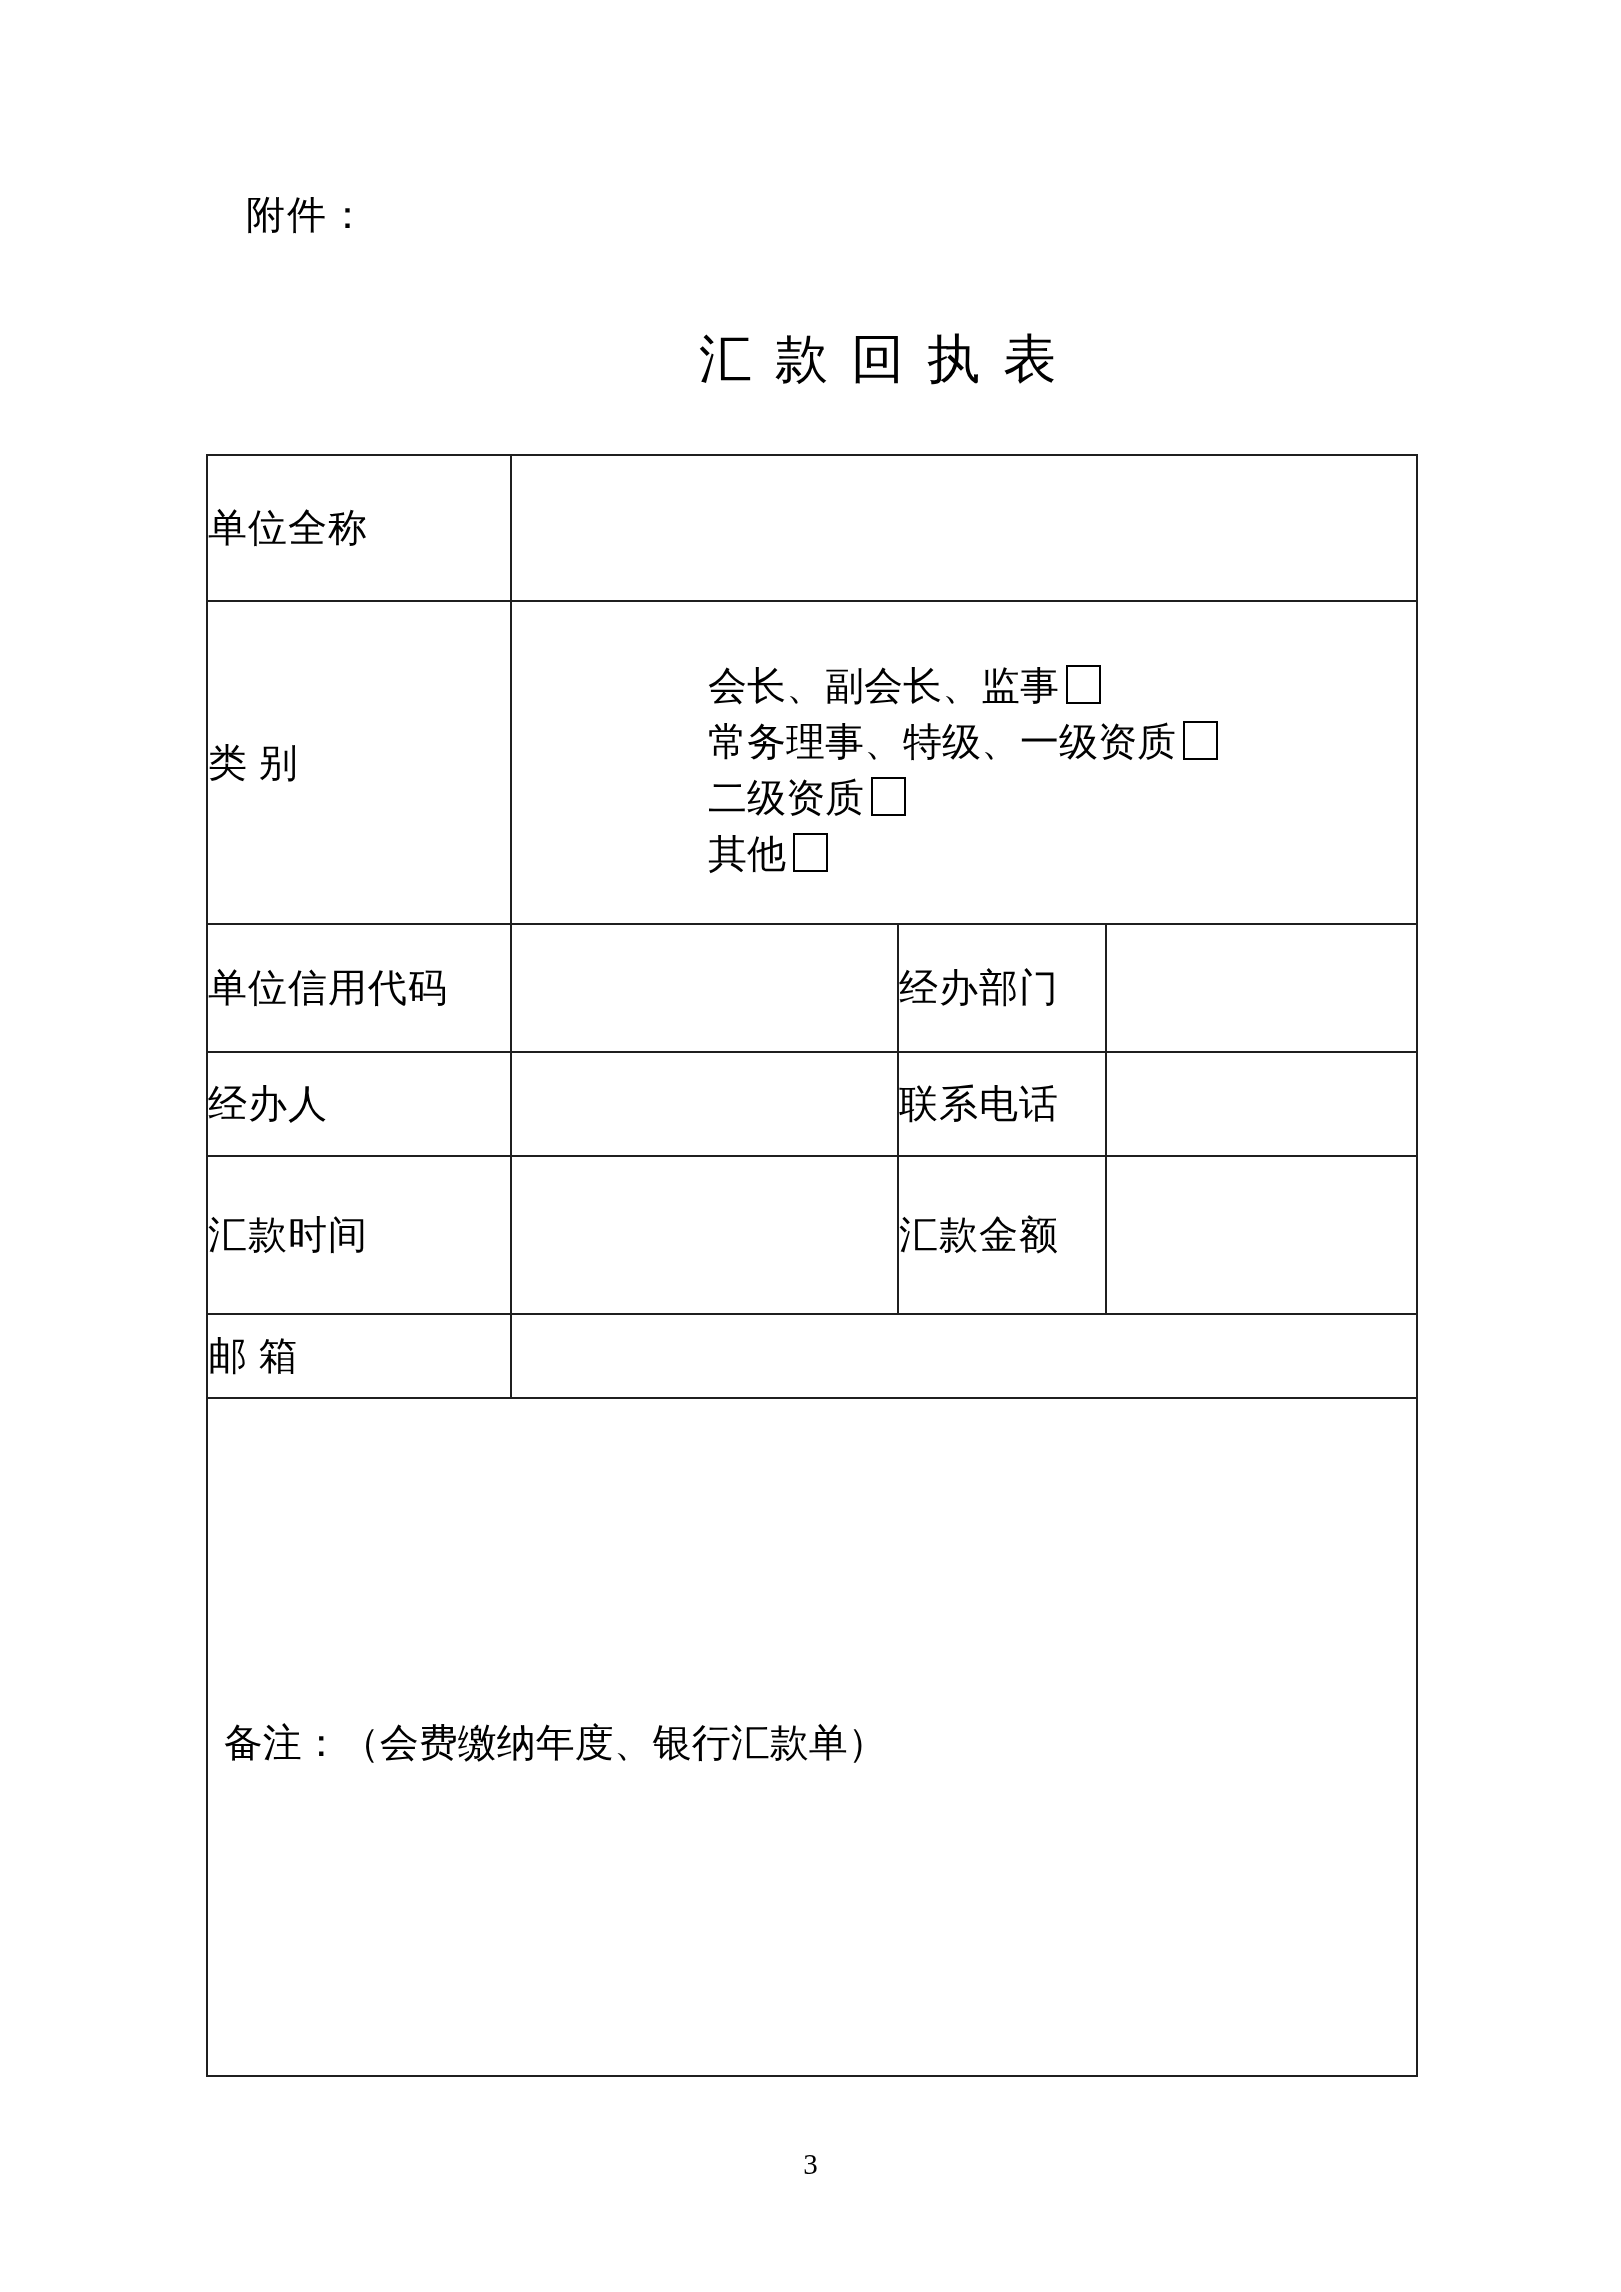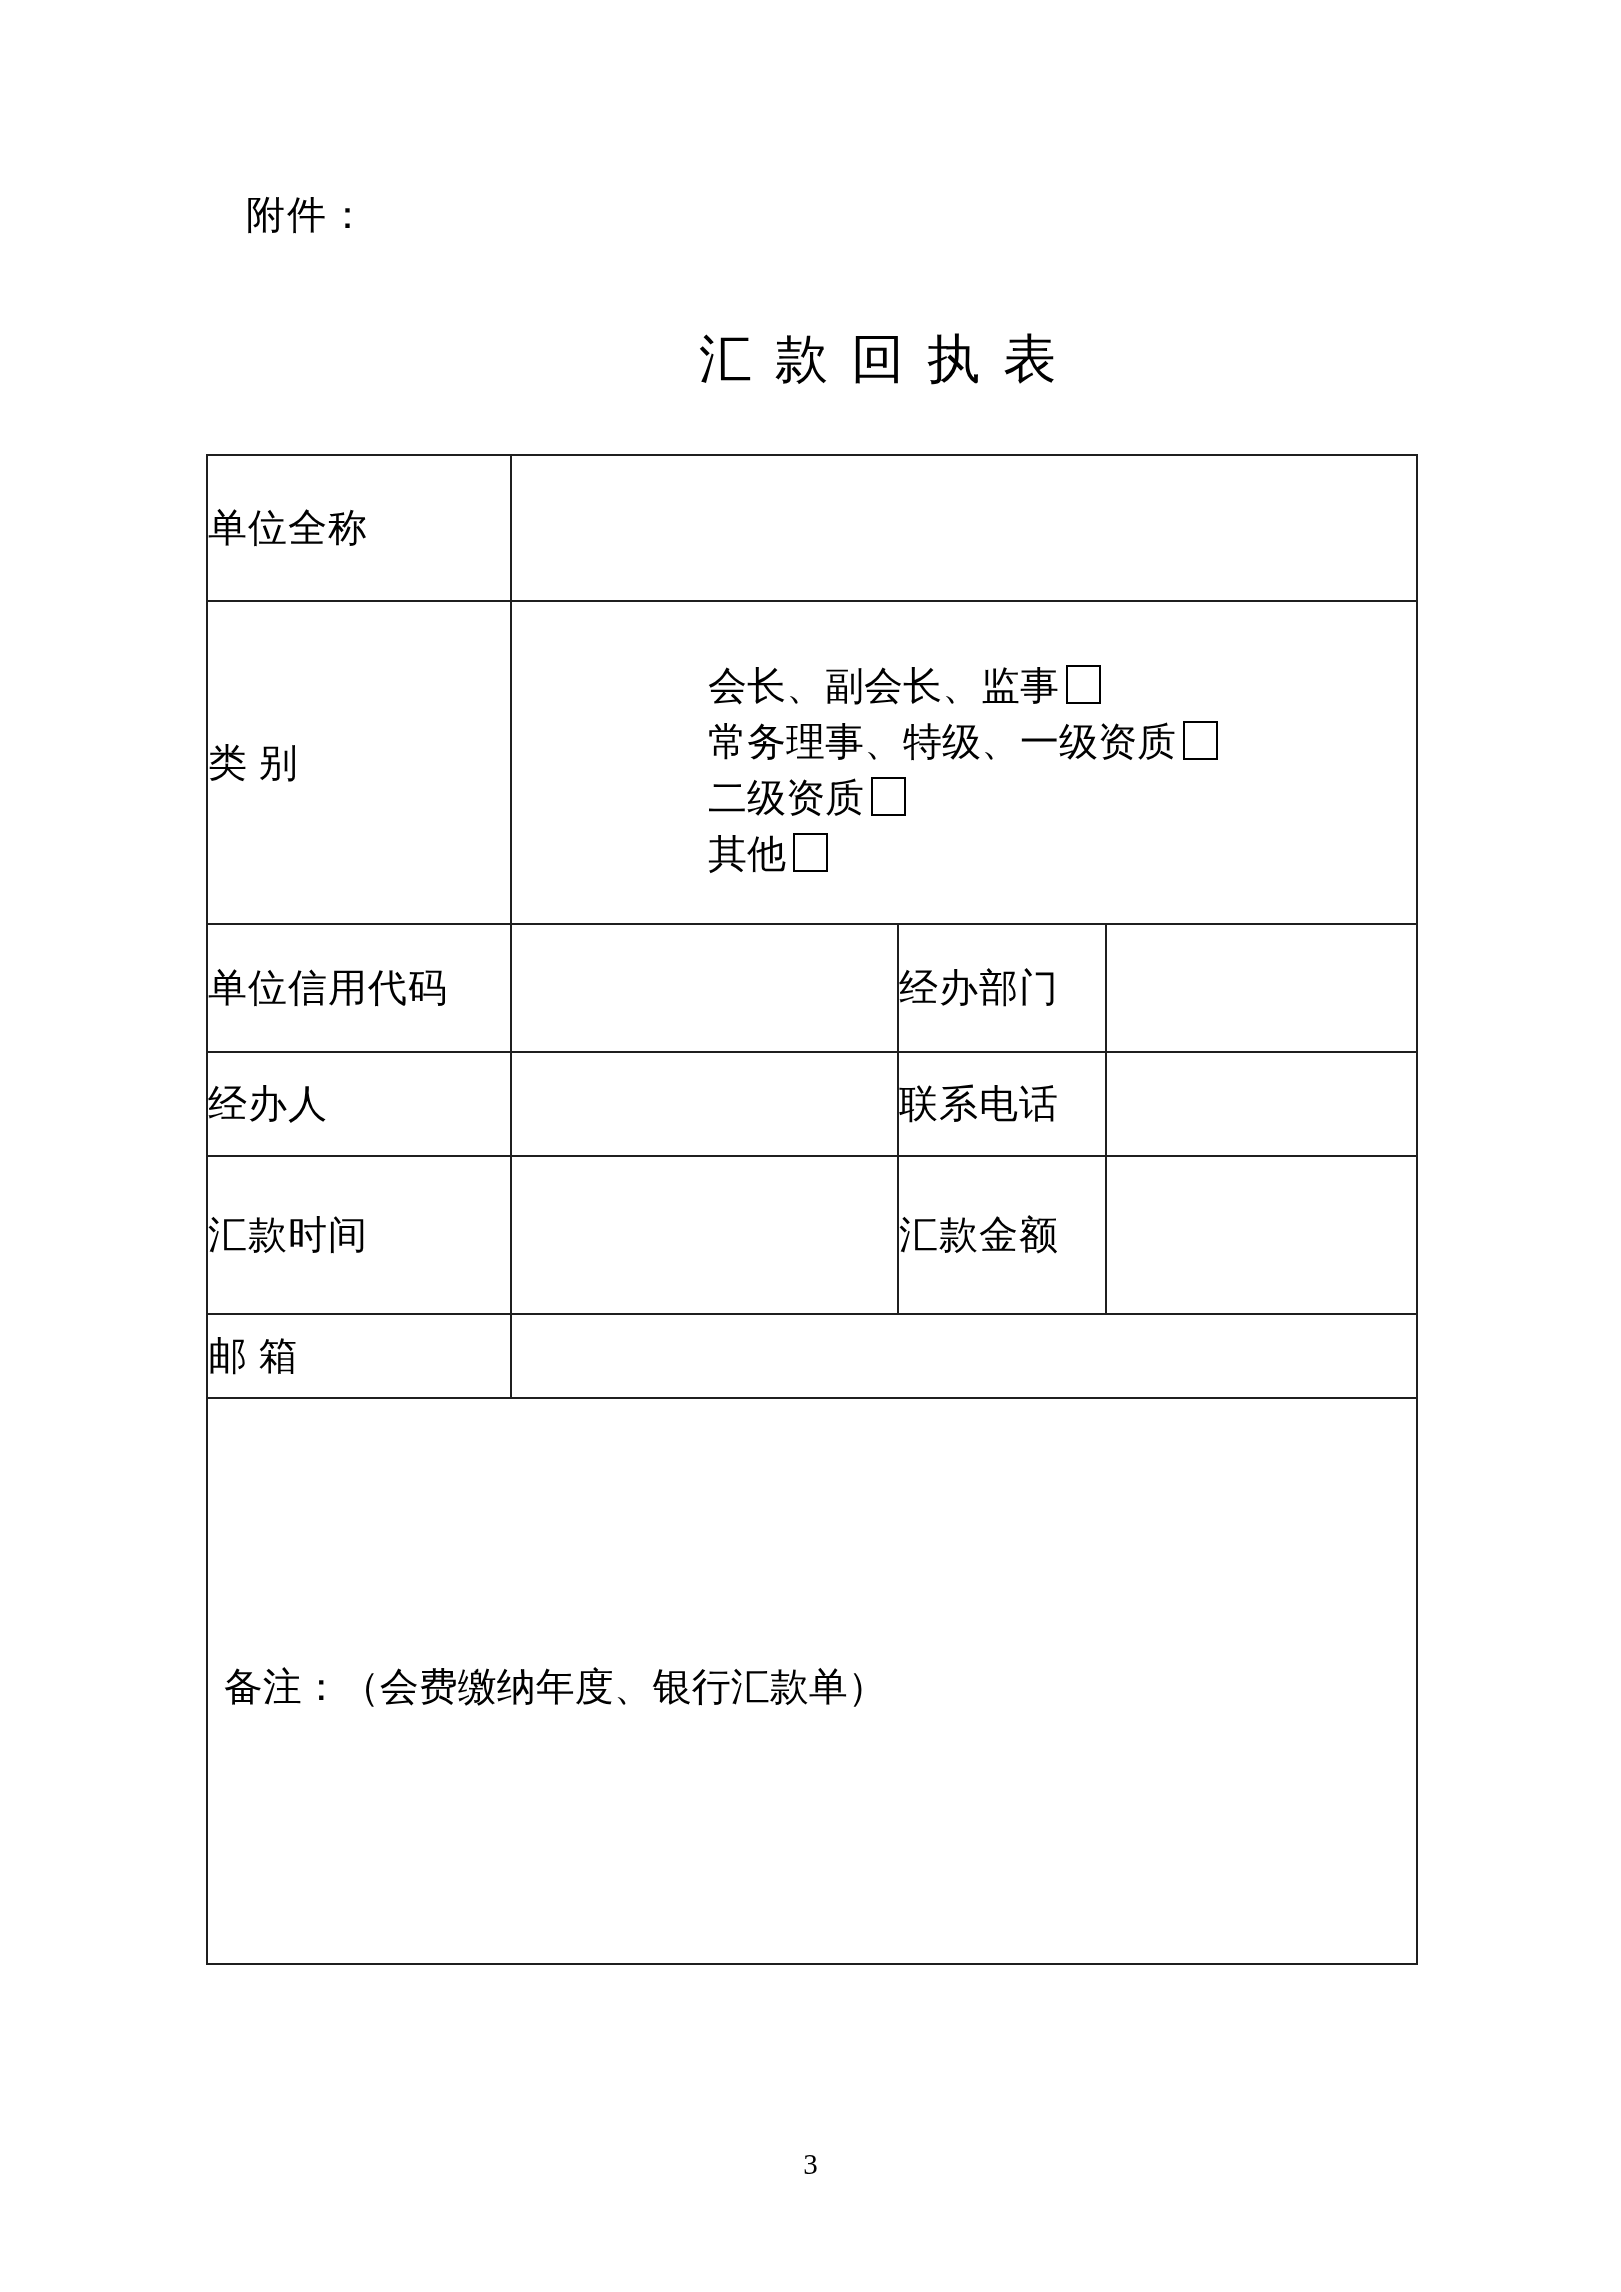--- a/index.html
+++ b/index.html
@@ -138,21 +138,21 @@
       <td></td>
       <td class="lbl">汇款金额</td>
       <td></td>
     </tr>
 
     <tr style="height:84px">
       <td class="lbl">邮  箱</td>
       <td colspan="3"></td>
     </tr>
 
-    <tr style="height:566px">
+    <tr style="height:678px">
       <td colspan="4" class="remarks-cell">
         <span>备注：（会费缴纳年度、银行汇款单）</span>
       </td>
     </tr>
   </tbody>
     </table>
 
   <div class="page-number">3</div>
 
 </div>

